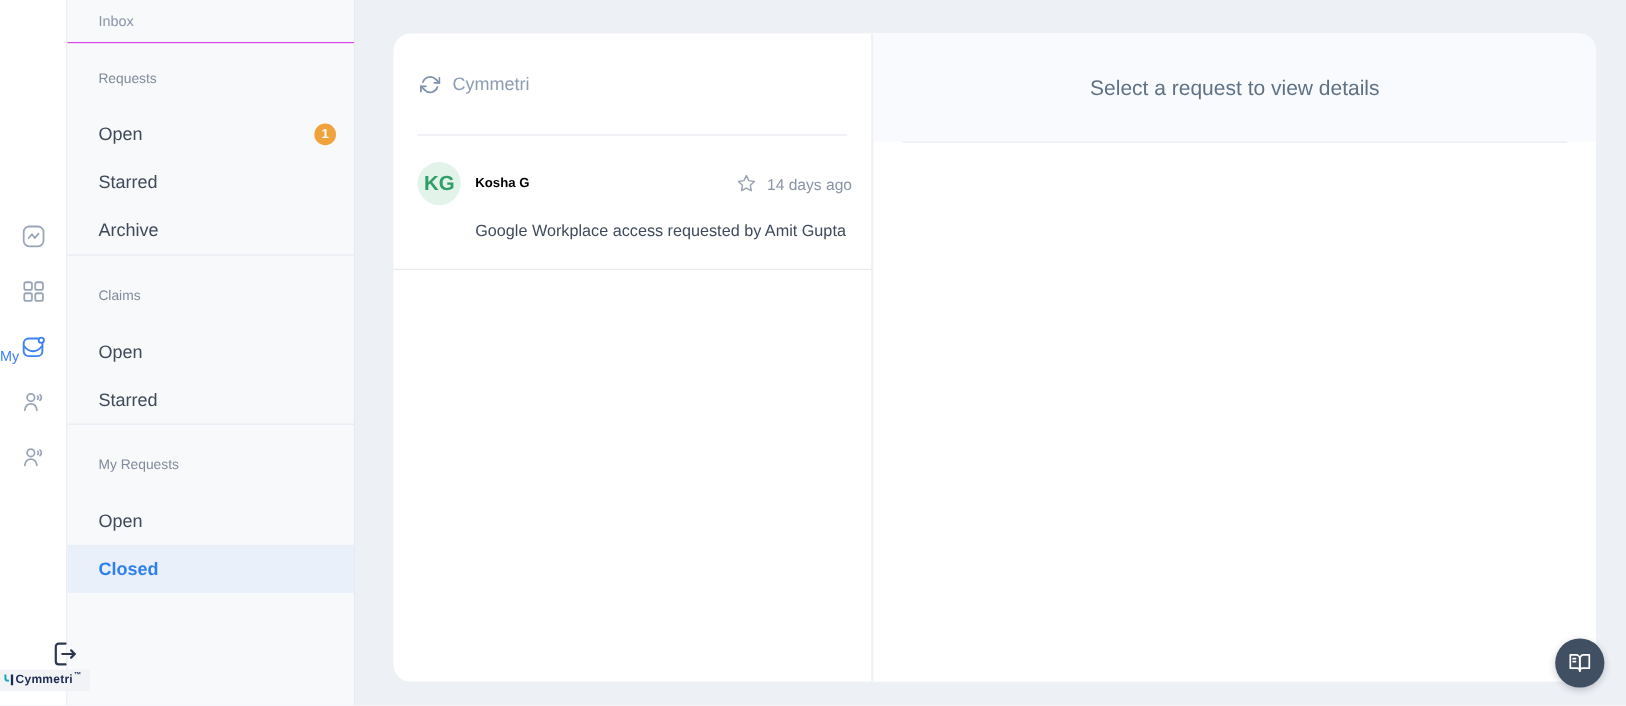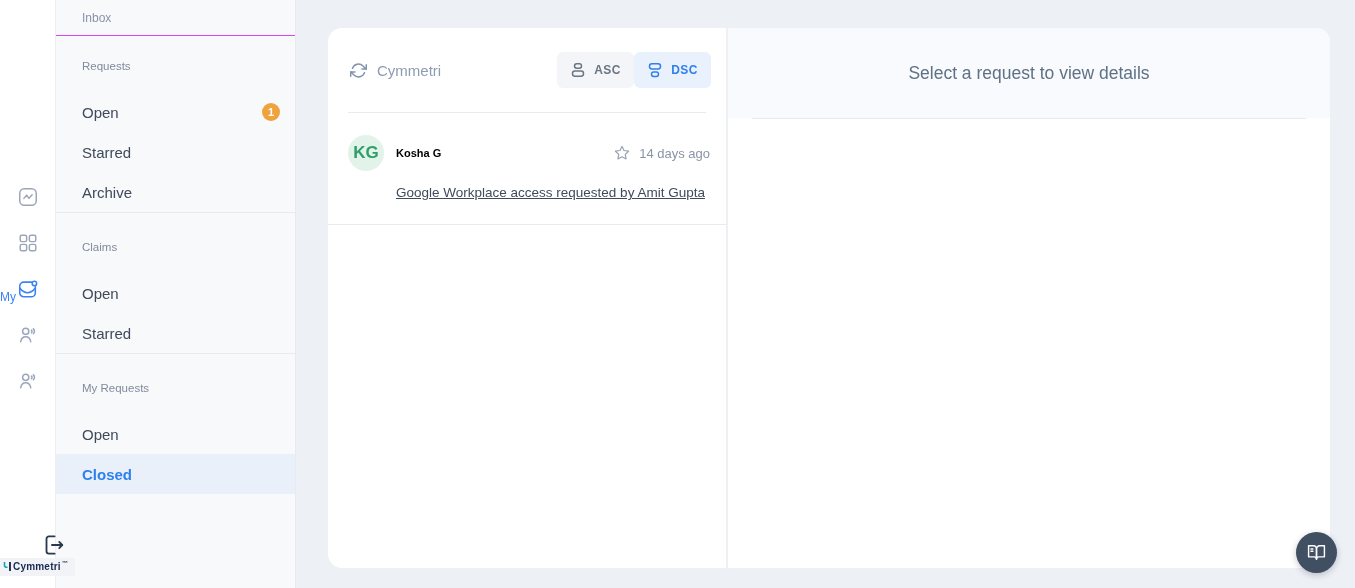--- a/index.html
+++ b/index.html
@@ -93,21 +93,21 @@
   .li-row1 { display:flex; align-items:center; }
   .avatar {
     width:36px; height:36px; border-radius:50%;
     background:#e2f3ea; color:#2f9e68; font-size:17px; font-weight:bold;
     display:flex; align-items:center; justify-content:center; flex:0 0 36px;
   }
   .li-name { margin-left:12px; font-size:11px; font-weight:600; color:#000000; }
   .li-row1 .spacer { flex:1; }
   .star-btn { background:none; border:none; cursor:pointer; display:flex; align-items:center; padding:0; margin-right:8px; }
   .li-time { font-size:13px; color:#8a94a6; }
-  .li-msg { margin:14px 0 0 48px; font-size:13.5px; color:#3f4b5c;text-decoration:underline; }
+  .li-msg { margin:14px 0 0 48px; font-size:13.5px; color:#3f4b5c; }
 
   
   .detail-panel { flex:1; display:flex; flex-direction:column; background:#ffffff; }
   .detail-header {
     height:90px; background:#f8fafd;
     display:flex; align-items:center; justify-content:center;
     font-size:17.5px; color:#5f7185;
   }
   .detail-div { height:1px; background:#e7eaf0; margin:0 24px; }
 
@@ -238,36 +238,20 @@
       <div class="list-header">
         <button class="refresh-btn">
           <svg width="17" height="17" viewBox="0 0 24 24" fill="none" stroke="#7f93ad" stroke-width="2.1" stroke-linecap="round" stroke-linejoin="round">
             <polyline points="23 4 23 10 17 10"></polyline>
             <polyline points="1 20 1 14 7 14"></polyline>
             <path d="M3.51 9a9 9 0 0 1 14.85-3.36L23 10M1 14l4.64 4.36A9 9 0 0 0 20.49 15"></path>
           </svg>
           <span>Cymmetri</span>
         </button>
         <span class="spacer"></span>
-        <div class="seg">
-          <button class="seg-btn">
-            <svg width="16" height="16" viewBox="0 0 16 16" fill="none" stroke="#6b7684" stroke-width="1.5">
-              <rect x="4.5" y="1.8" width="7" height="4.4" rx="2.2"></rect>
-              <rect x="2.5" y="9" width="11" height="5.2" rx="2.4"></rect>
-            </svg>
-            <span>ASC</span>
-          </button>
-          <button class="seg-btn active">
-            <svg width="16" height="16" viewBox="0 0 16 16" fill="none" stroke="#2f80ed" stroke-width="1.5">
-              <rect x="2.5" y="1.8" width="11" height="5.2" rx="2.4"></rect>
-              <rect x="4.5" y="10" width="7" height="4.4" rx="2.2"></rect>
-            </svg>
-            <span>DSC</span>
-          </button>
-        </div>
       </div>
       <div class="list-header-div"></div>
 
       <div class="list-item">
         <div class="li-row1">
           <div class="avatar">KG</div>
           <div class="li-name">Kosha G</div>
           <span class="spacer"></span>
           <button class="star-btn">
             <svg width="18" height="18" viewBox="0 0 24 24" fill="none" stroke="#98a2b3" stroke-width="1.6" stroke-linejoin="round">

